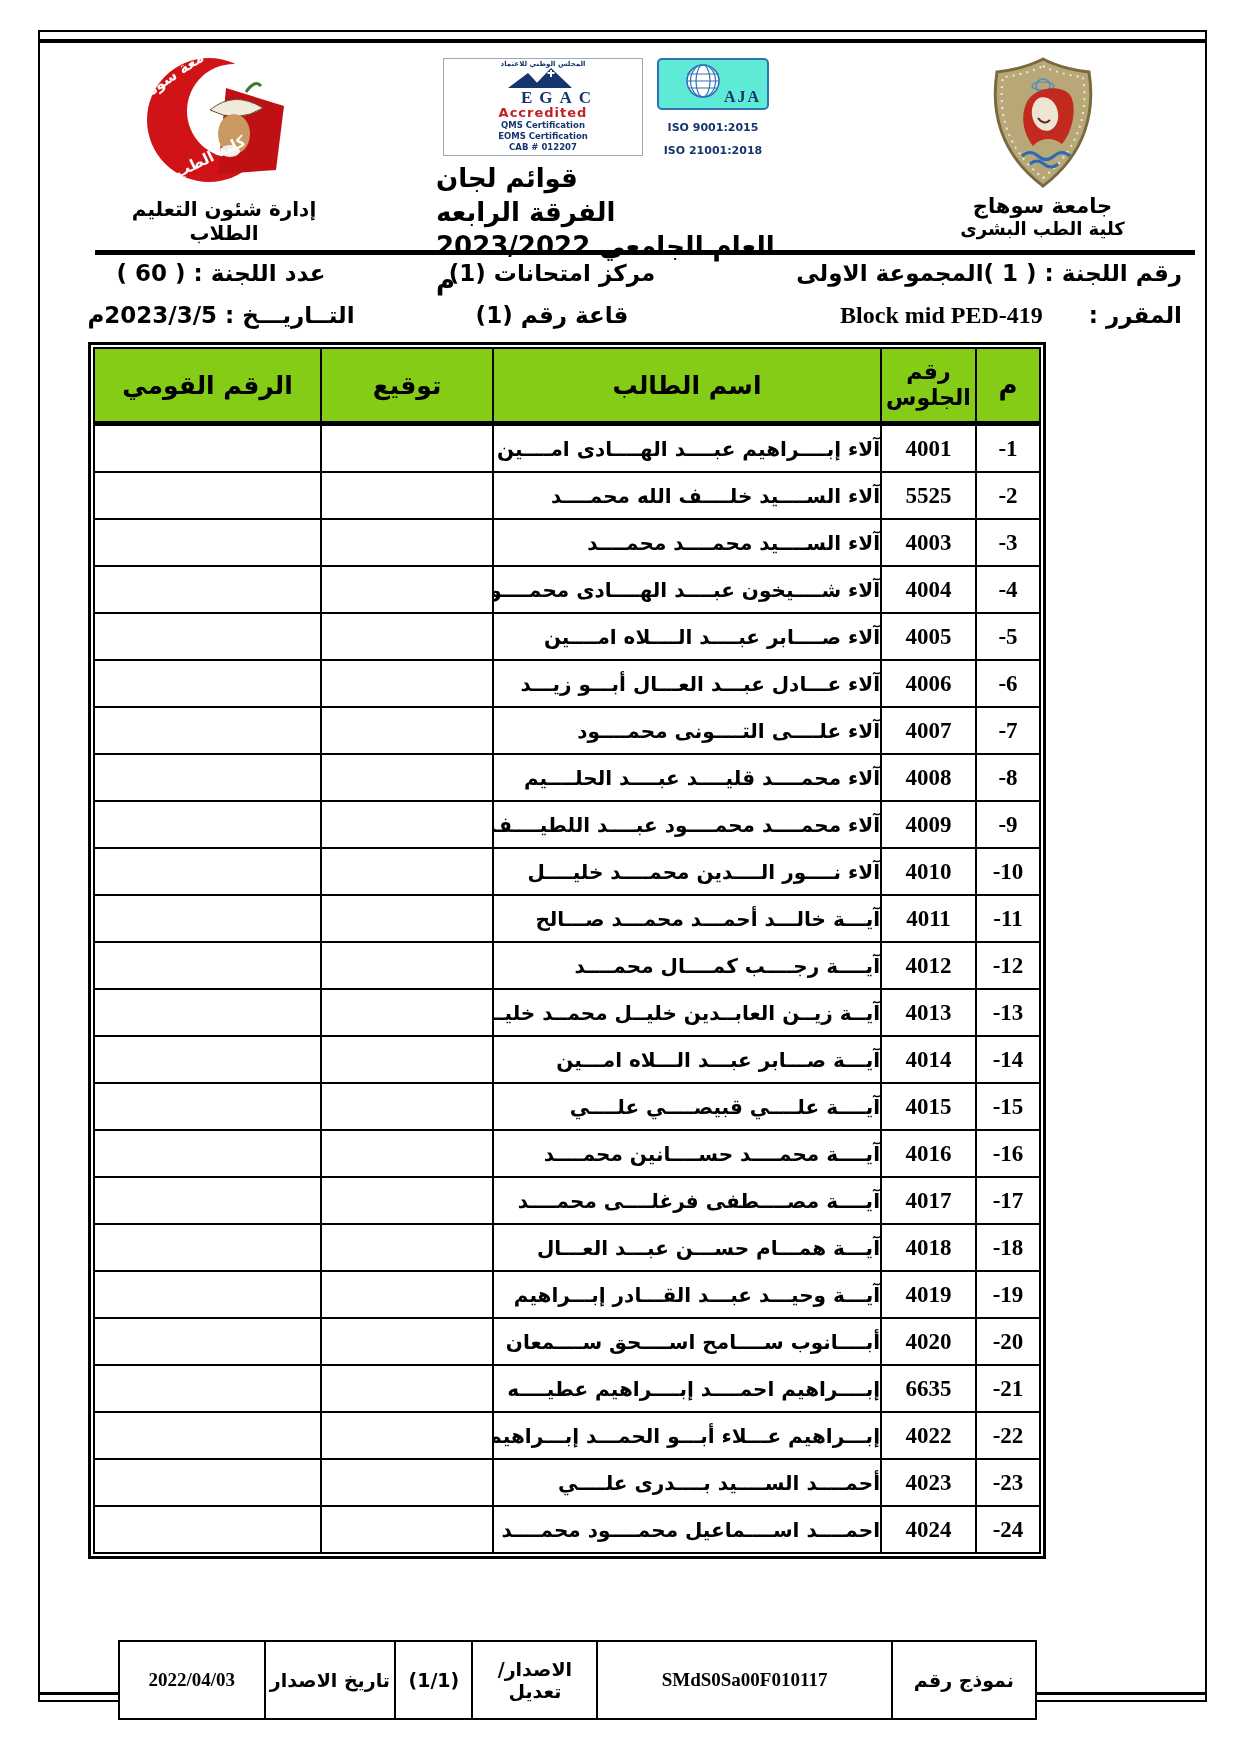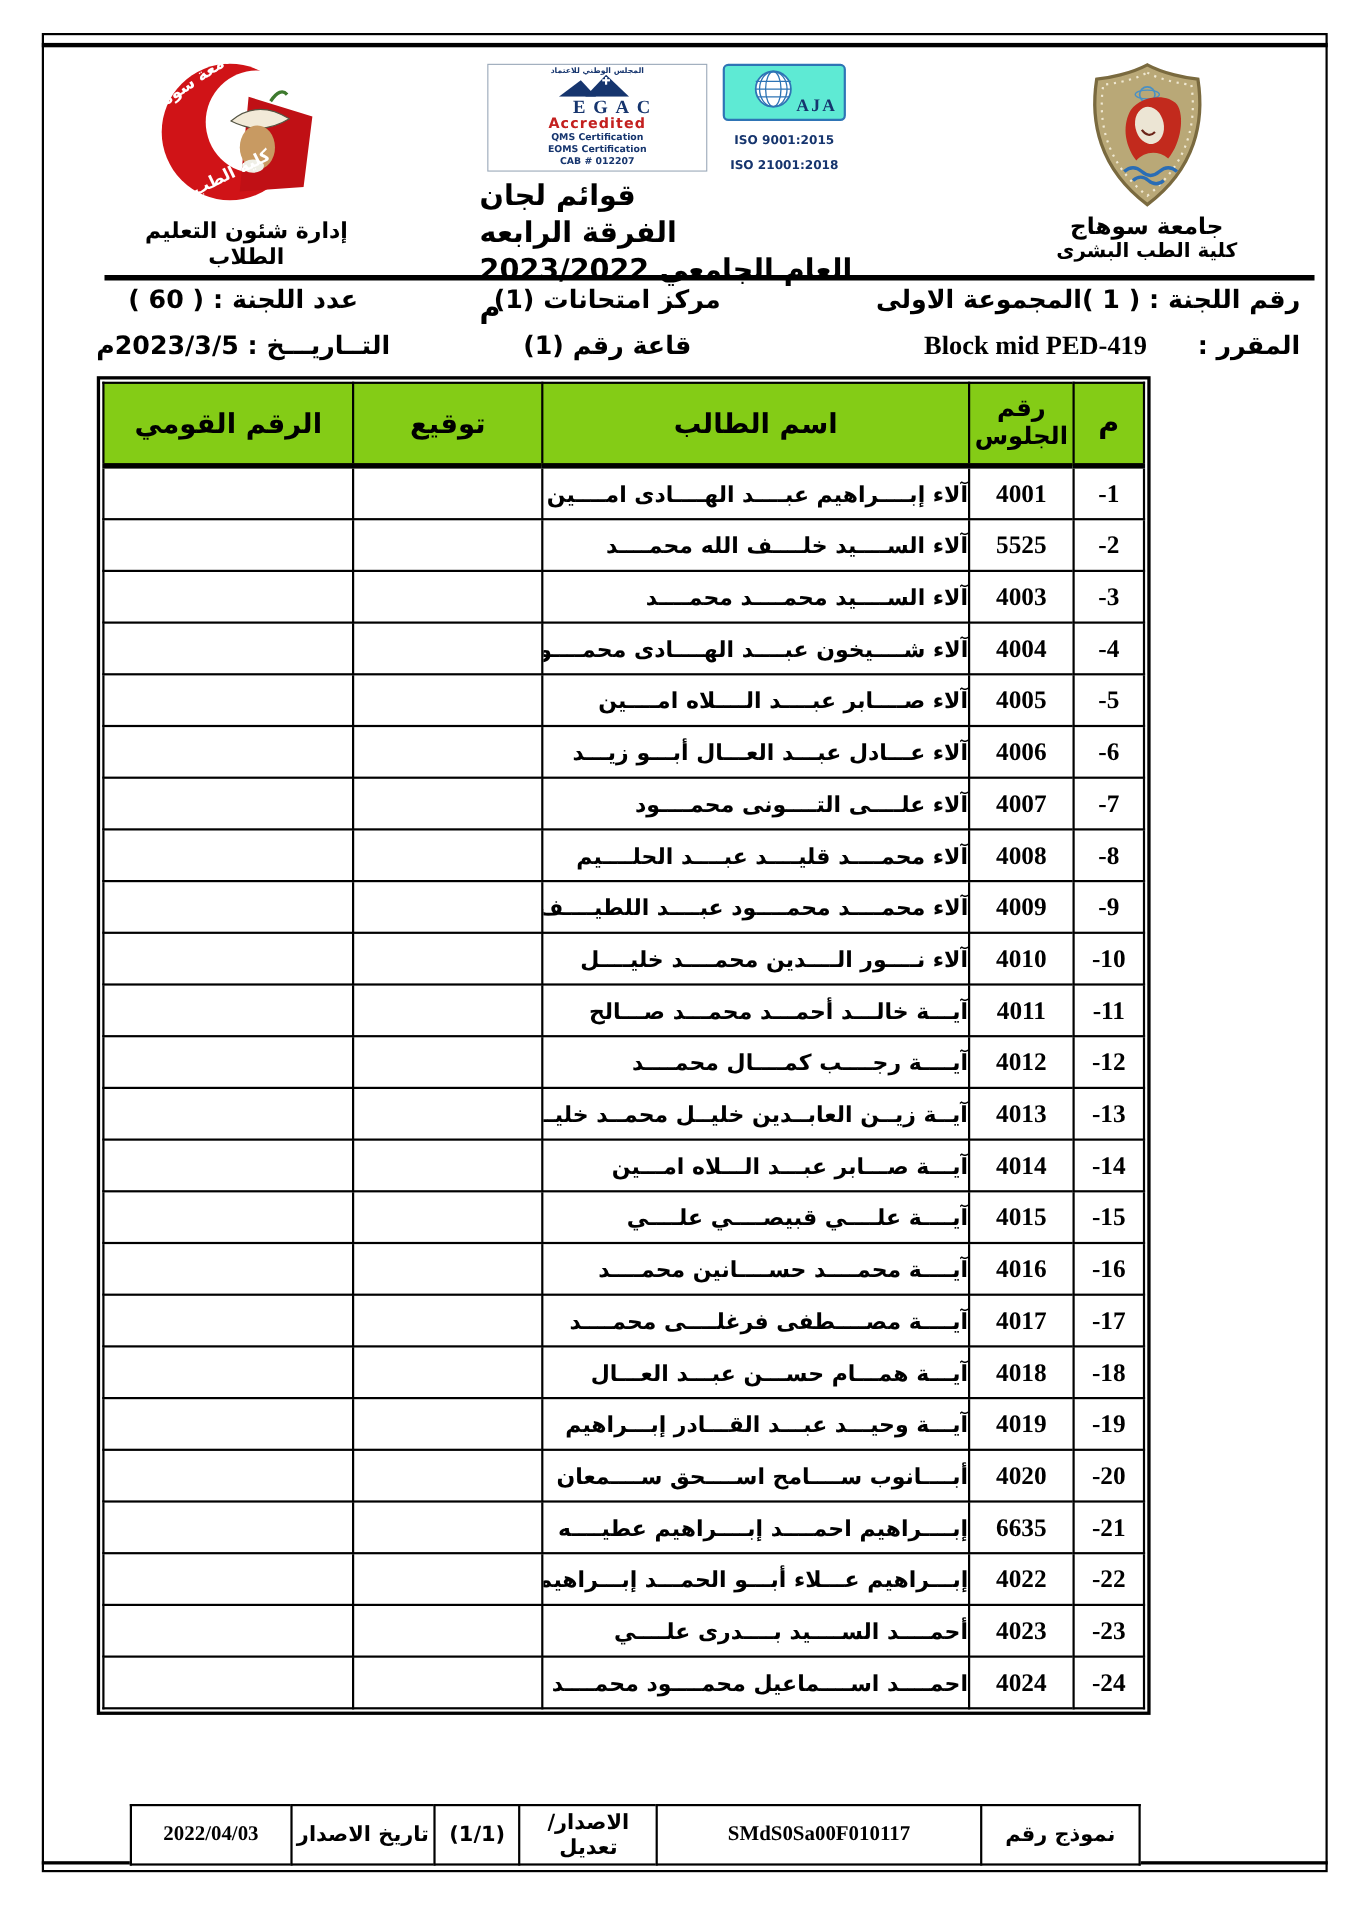--- a/index.html
+++ b/index.html
@@ -90,21 +90,21 @@
     font-family:"Liberation Serif","DejaVu Serif",serif;
     font-weight:bold; font-size:23px; text-align:center;
   }
   .td-name {
     font-weight:bold; font-size:20px; text-align:right;
     padding:0 10px 4px 4px; white-space:nowrap; overflow:hidden;
   }
   
   .footer-frame { position:absolute; left:118px; top:1640px; }
   table.footer { border-collapse:collapse; direction:rtl; width:919px; border:2px solid #000; background:#fff; }
-  table.footer td { border:2px solid #000; height:38px; font-weight:bold; font-size:19px; text-align:center; padding:4px 4px; }
+  table.footer td { border:2px solid #000; height:38px; font-weight:bold; font-size:19px; text-align:center; padding:16px 4px; }
   .f-code {
     font-family:"Liberation Serif","DejaVu Serif",serif; font-size:21px;
     direction:ltr; text-align:right; padding-right:10px;
   }
   .f-date { font-family:"Liberation Serif","DejaVu Serif",serif; font-size:20px; direction:ltr; }
 </style>
 </head>
 <body>
 
 <div class="page-frame"></div>

